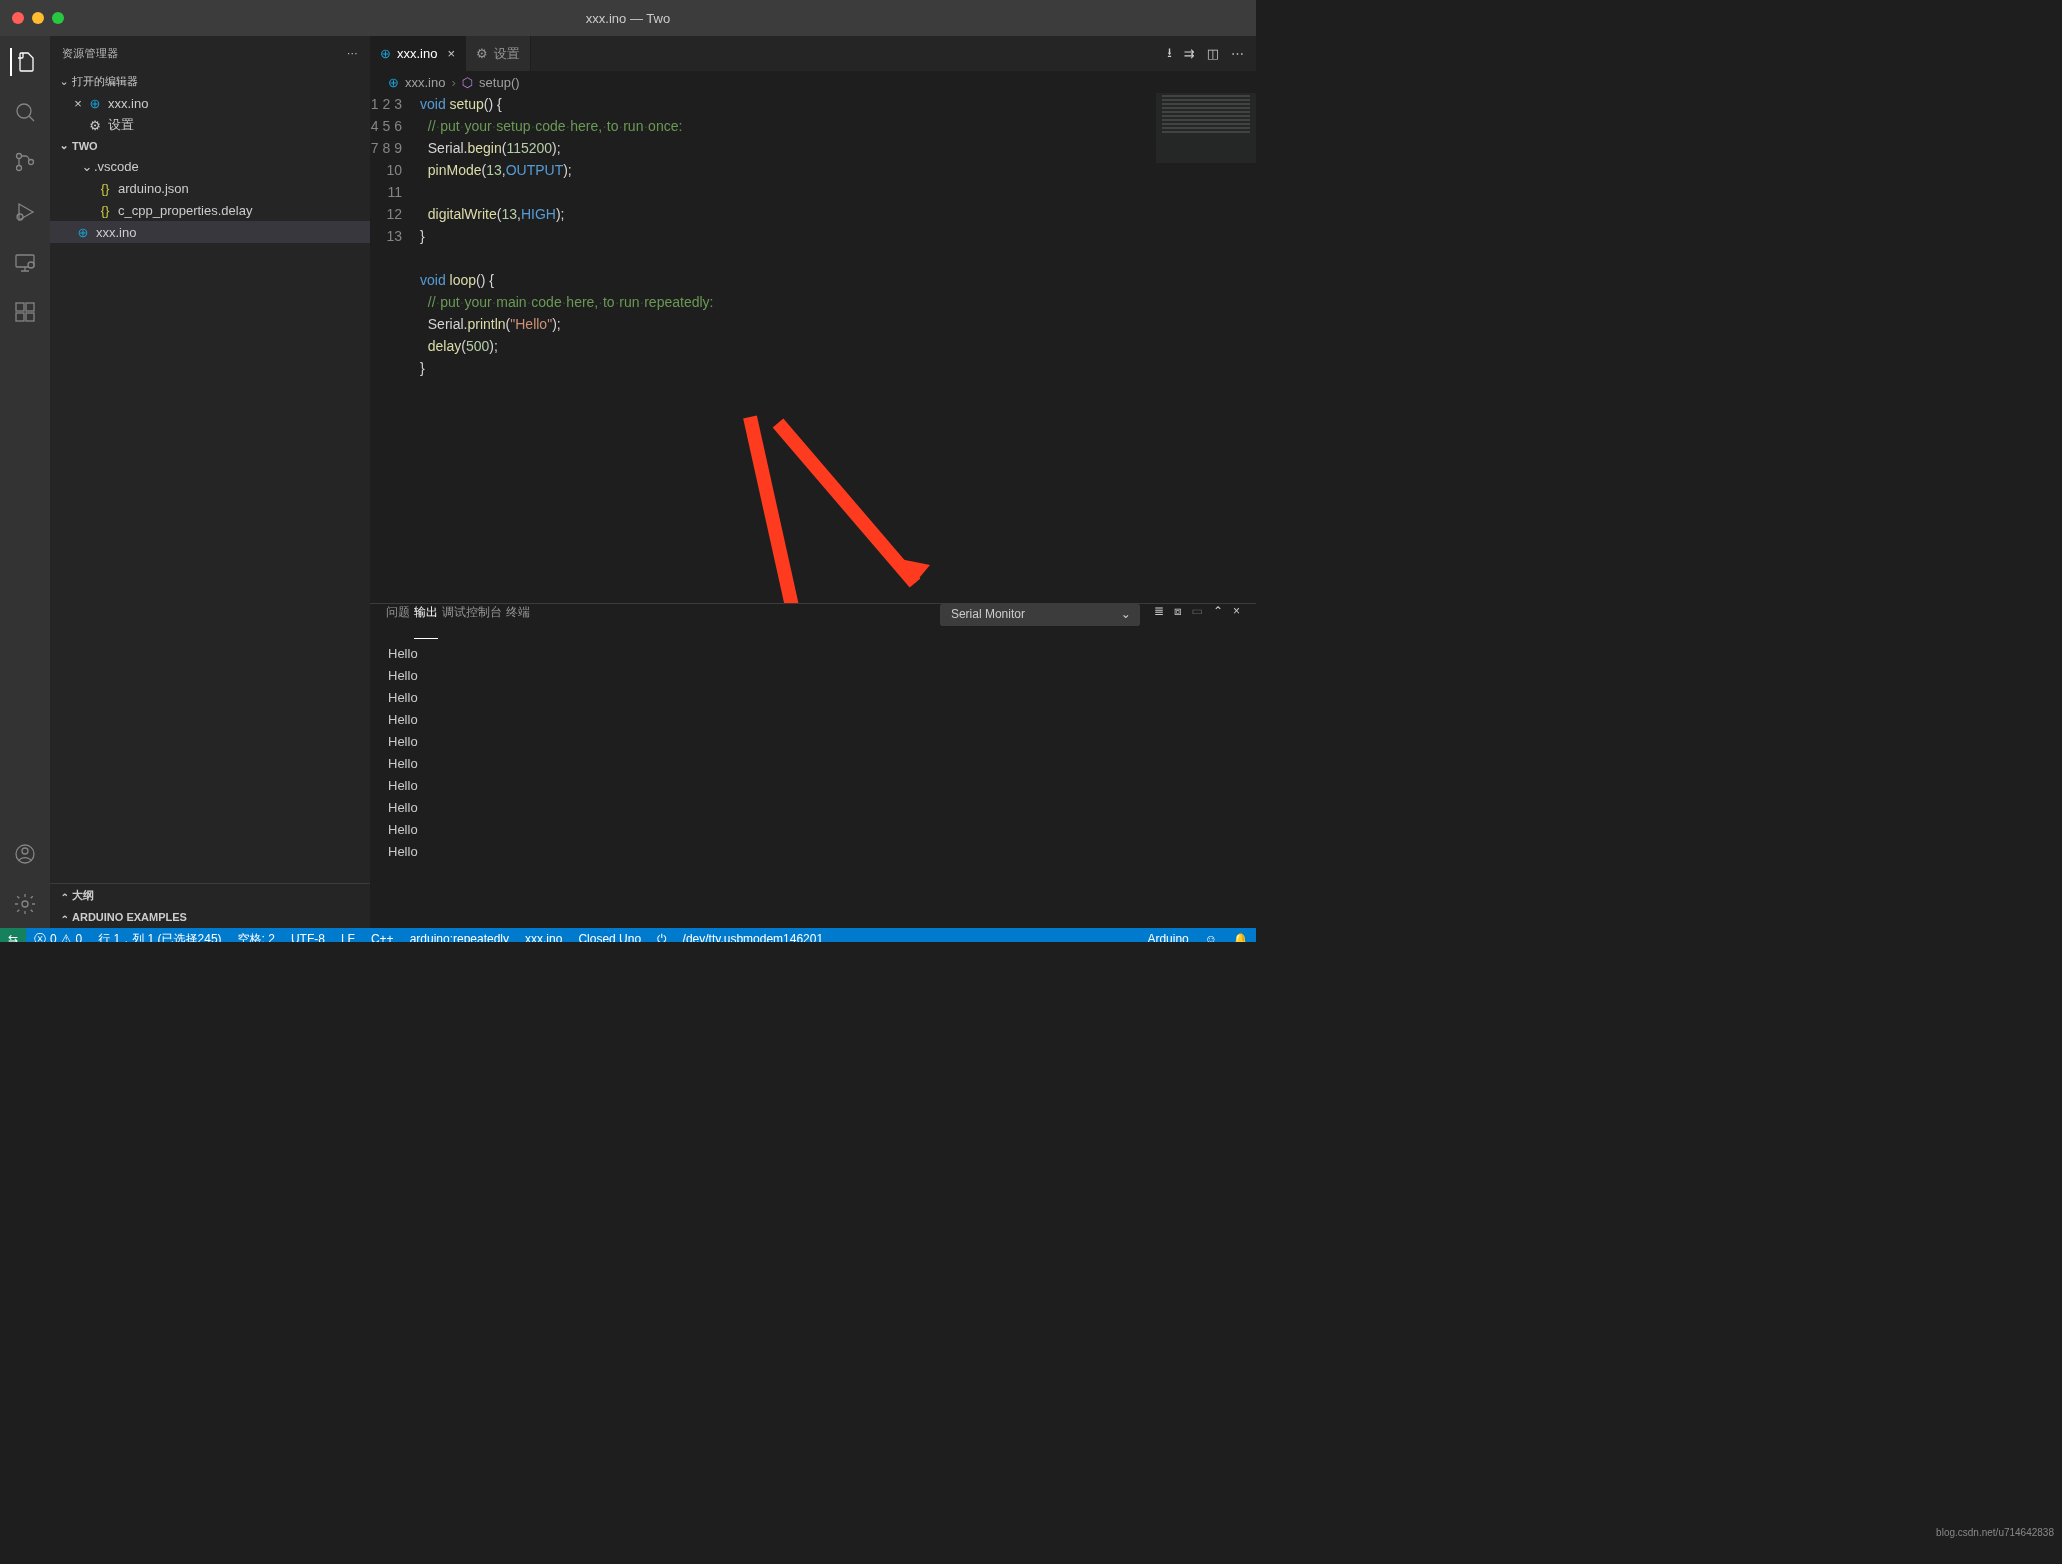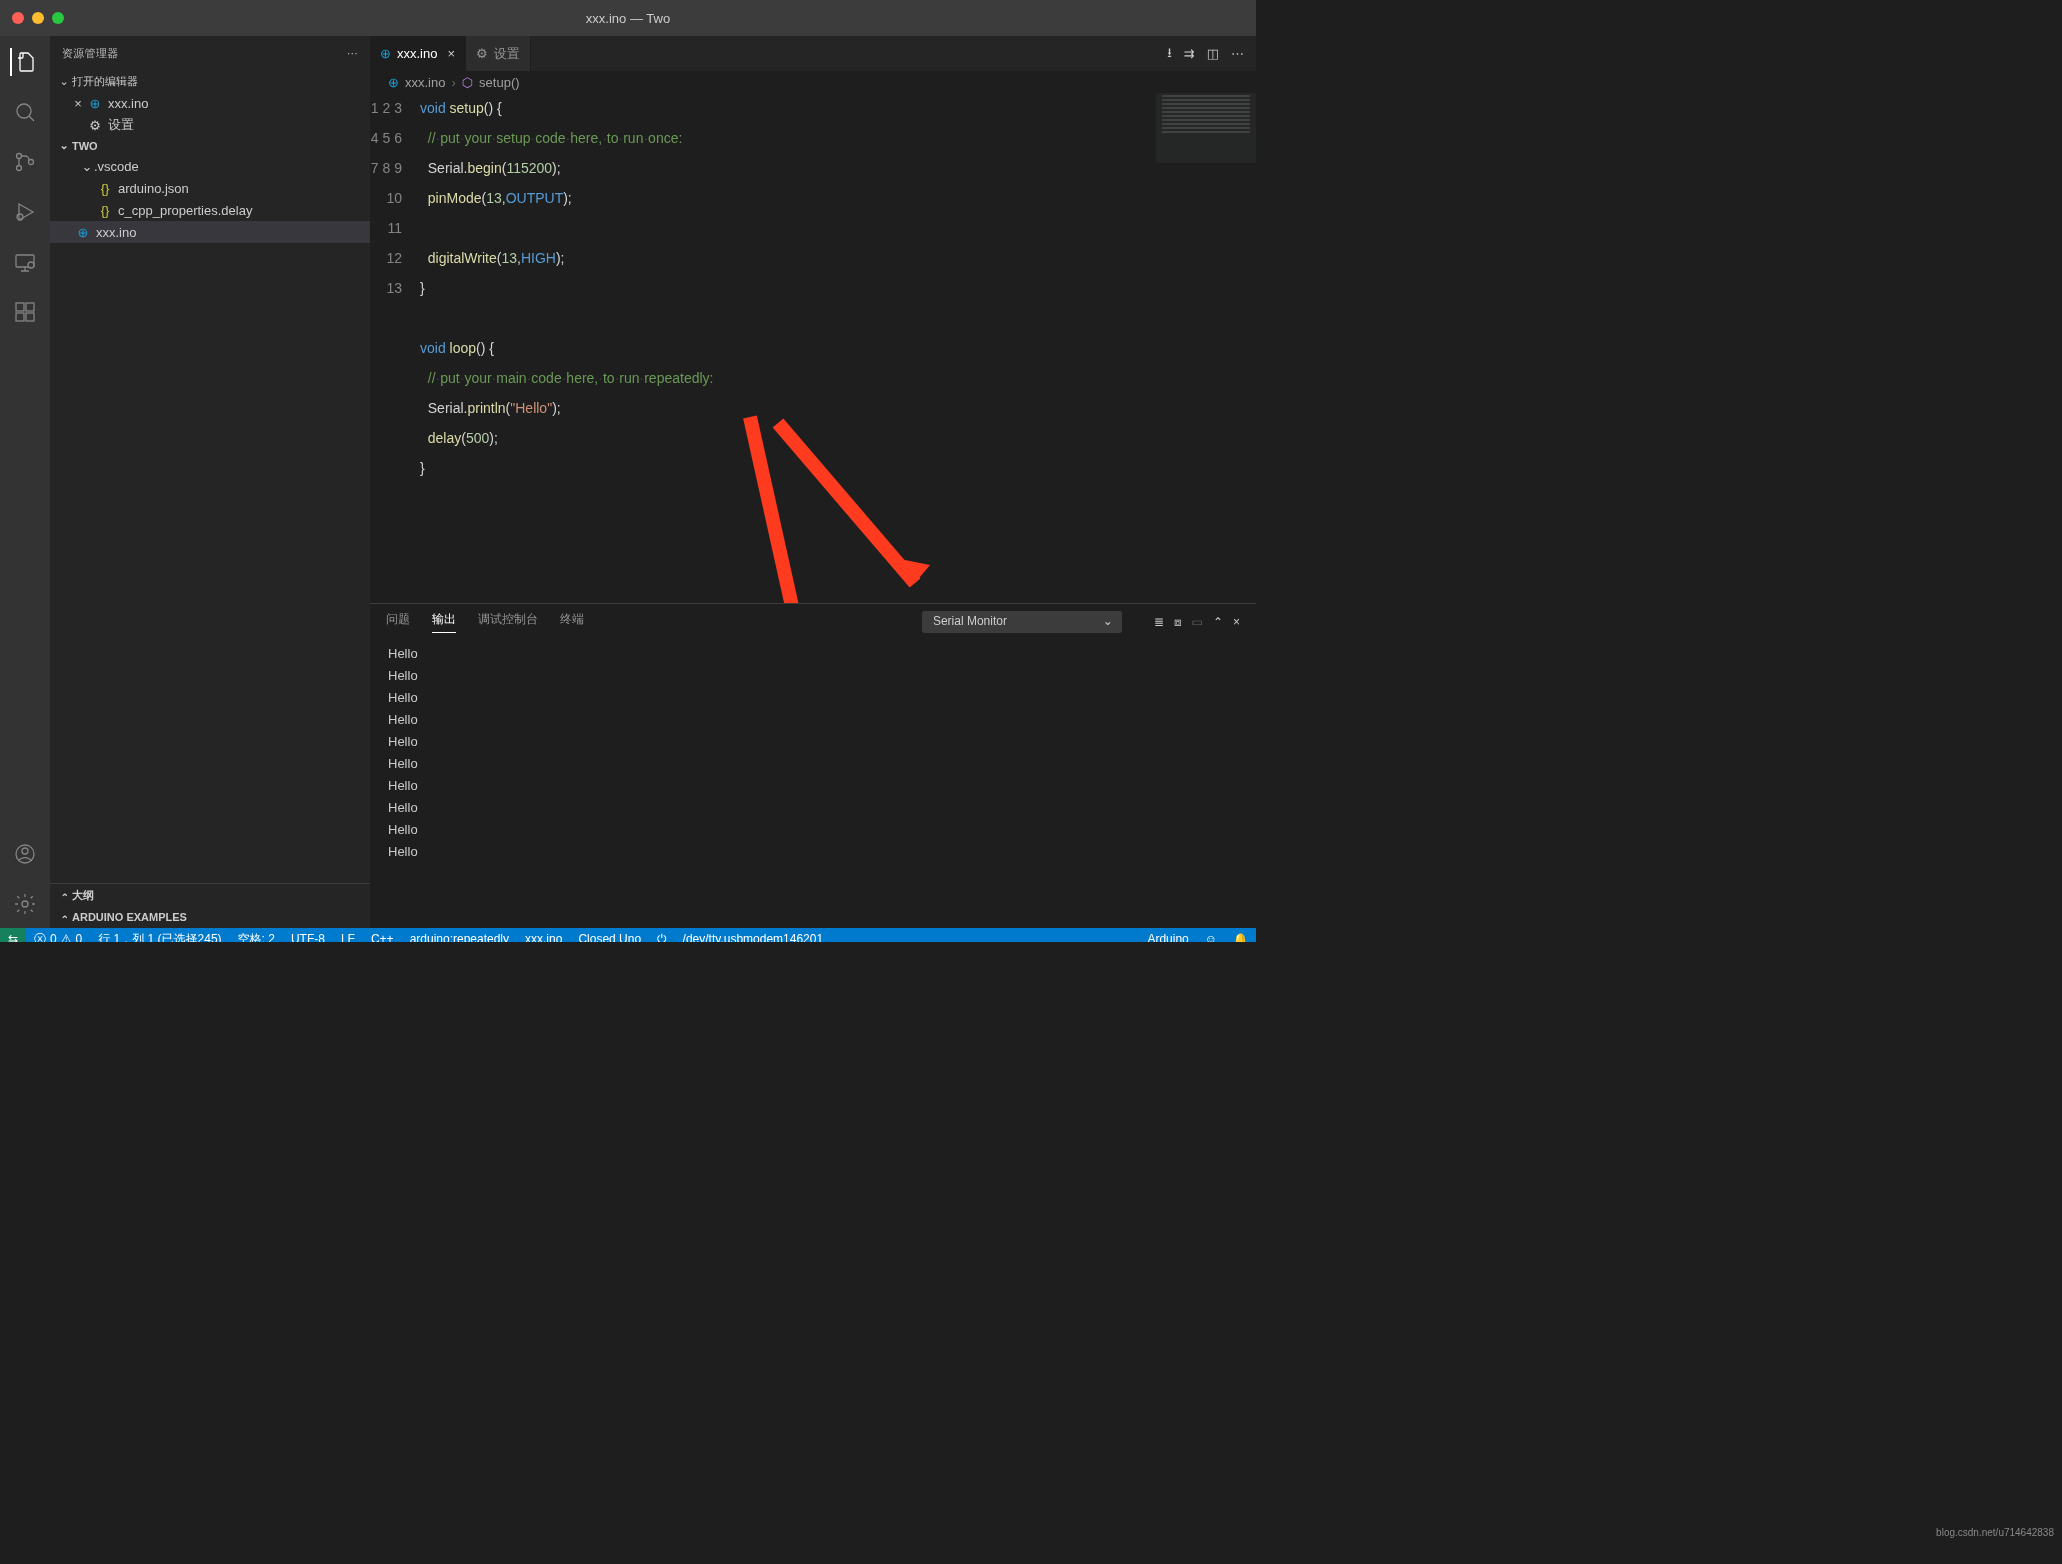--- a/index.html
+++ b/index.html
@@ -35,29 +35,29 @@
 .sb-panel-row{height:22px;display:flex;align-items:center;padding:0 6px;font-size:11px;font-weight:700;color:#ccc;cursor:pointer}
 .sb-panel-row .chev{width:16px;text-align:center;transform:rotate(-90deg);display:inline-block}
 .editor-area{flex:1;display:flex;flex-direction:column;background:#1e1e1e;min-width:0}
 .tabs{height:35px;background:#252526;display:flex;align-items:stretch}
 .tab{display:flex;align-items:center;padding:0 10px;gap:6px;background:#2d2d2d;color:#969696;font-size:13px;cursor:pointer;border-right:1px solid #1e1e1e}
 .tab.active{background:#1e1e1e;color:#fff}
 .tab .tab-close{color:#ccc;margin-left:4px}
 .tab-actions{margin-left:auto;display:flex;align-items:center;gap:12px;padding-right:12px;color:#ccc}
 .breadcrumb{height:22px;display:flex;align-items:center;padding-left:18px;font-size:13px;color:#a0a0a0;gap:6px}
 .breadcrumb .sep{color:#666}
-.code{flex:1;display:flex;font-family:Menlo,Consolas,monospace;font-size:14px;line-height:30px;overflow:hidden;position:relative}
+.code{flex:1;display:flex;font-family:Menlo,Consolas,monospace;font-size:14px;line-height:22px;overflow:hidden;position:relative}
 .gutter{width:50px;text-align:right;padding-right:18px;color:#858585;user-select:none}
 .code-lines{flex:1;white-space:pre;color:#d4d4d4}
 .tok-kw{color:#569cd6}.tok-fn{color:#dcdcaa}.tok-com{color:#6a9955}.tok-num{color:#b5cea8}.tok-const{color:#569cd6}.tok-str{color:#ce9178}
 .ws{color:#404040}
 .minimap{position:absolute;top:0;right:0;width:100px;height:70px;background:#2a2d2e;opacity:.6}
 .mm-line{height:2px;margin:2px 6px;background:#5a5a5a}
 .panel{height:325px;border-top:1px solid #3c3c3c;display:flex;flex-direction:column;background:#1e1e1e}
-.panel-tabs{height:35px;display:flex;align-items:center;padding:0 16px;gap:22px;font-size:12px;color:#969696}
+.panel-tabs{height:35px;display:flex;padding:0 16px;gap:4px;font-size:12px;color:#969696}
 .panel-tabs .ptab{cursor:pointer;padding-bottom:4px}
 .panel-tabs .ptab.active{color:#fff;border-bottom:1px solid #fff}
 .panel-tabs .spacer{flex:1}
 .panel-select{background:#3c3c3c;border:1px solid #3c3c3c;color:#ccc;padding:2px 30px 2px 10px;font-size:12px;height:22px;position:relative;border-radius:2px;min-width:200px}
 .panel-select .dd{position:absolute;right:8px}
 .panel-icons{display:flex;gap:10px;color:#ccc;margin-left:10px}
 .panel-body{flex:1;padding:4px 18px;font-family:Menlo,Consolas,monospace;font-size:13px;line-height:22px;color:#ccc;overflow:hidden}
 .done{color:#569cd6}
 .status{height:22px;background:#007acc;color:#fff;display:flex;align-items:center;font-size:12px}
 .status .cell{padding:0 8px;display:flex;align-items:center;gap:4px;white-space:nowrap;cursor:pointer}

